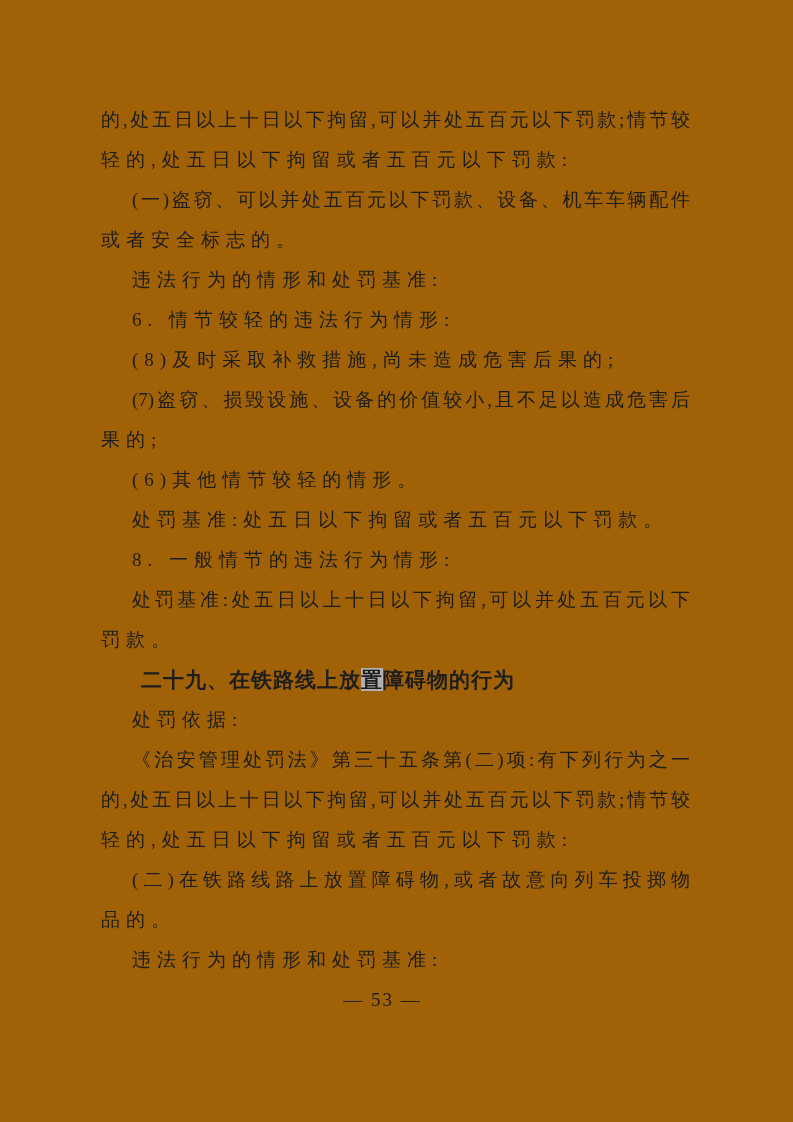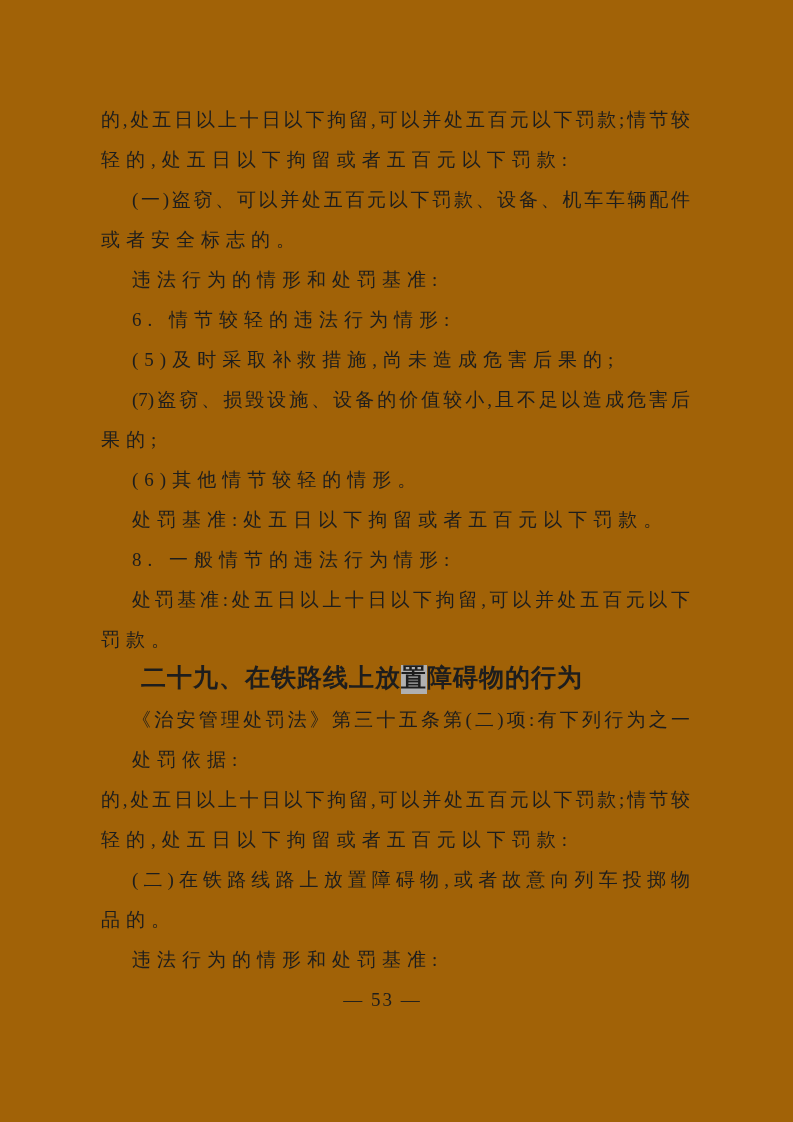--- a/index.html
+++ b/index.html
@@ -34,23 +34,23 @@
     white-space: normal;
     letter-spacing: 0;
     text-align: justify;
     text-align-last: justify;
     text-justify: inter-character;
   }
   .line.indent {
     text-indent: 31px;
   }
   .line.heading {
-    font-family: Liberation Mono, monospace;
+    font-family: Liberation Sans, sans-serif;
     font-weight: bold;
-    font-size: 25px;
+    font-size: 21px;
     letter-spacing: 1px;
     text-indent: 40px;
     white-space: nowrap;
   }
   .hl {
     background: #b0b0b0;
   }
   .page-number {
     height: 40px;
     line-height: 40px;
@@ -66,31 +66,31 @@
 <div class="page">
   <div class="content">
 
     <div id="lines-container">
         <div class="line body justify">的,处五日以上十日以下拘留,可以并处五百元以下罚款;情节较</div>
         <div class="line body">轻的,处五日以下拘留或者五百元以下罚款:</div>
         <div class="line body justify indent">(一)盗窃、可以并处五百元以下罚款、设备、机车车辆配件</div>
         <div class="line body">或者安全标志的。</div>
         <div class="line body indent">违法行为的情形和处罚基准:</div>
         <div class="line body indent">6. 情节较轻的违法行为情形:</div>
-        <div class="line body indent">(5)及时采取补救措施,尚未造成危害后果的;</div>
+        <div class="line body indent">(8)及时采取补救措施,尚未造成危害后果的;</div>
         <div class="line body justify indent">(7)盗窃、损毁设施、设备的价值较小,且不足以造成危害后</div>
         <div class="line body">果的;</div>
         <div class="line body indent">(6)其他情节较轻的情形。</div>
         <div class="line body indent">处罚基准:处五日以下拘留或者五百元以下罚款。</div>
         <div class="line body indent">8. 一般情节的违法行为情形:</div>
         <div class="line body justify indent">处罚基准:处五日以上十日以下拘留,可以并处五百元以下</div>
         <div class="line body">罚款。</div>
         <div class="line heading indent"><span>二十九、在铁路线上放</span><span class="hl">置</span><span>障碍物的行为</span></div>
+        <div class="line body indent">处罚依据:</div>
         <div class="line body justify indent">《治安管理处罚法》第三十五条第(二)项:有下列行为之一</div>
-        <div class="line body indent">处罚依据:</div>
         <div class="line body justify">的,处五日以上十日以下拘留,可以并处五百元以下罚款;情节较</div>
         <div class="line body">轻的,处五日以下拘留或者五百元以下罚款:</div>
         <div class="line body justify indent">(二)在铁路线路上放置障碍物,或者故意向列车投掷物</div>
         <div class="line body">品的。</div>
         <div class="line body indent">违法行为的情形和处罚基准:</div>
       </div>
     <div class="page-number">— 53 —</div>
   </div>
 </div>
 

